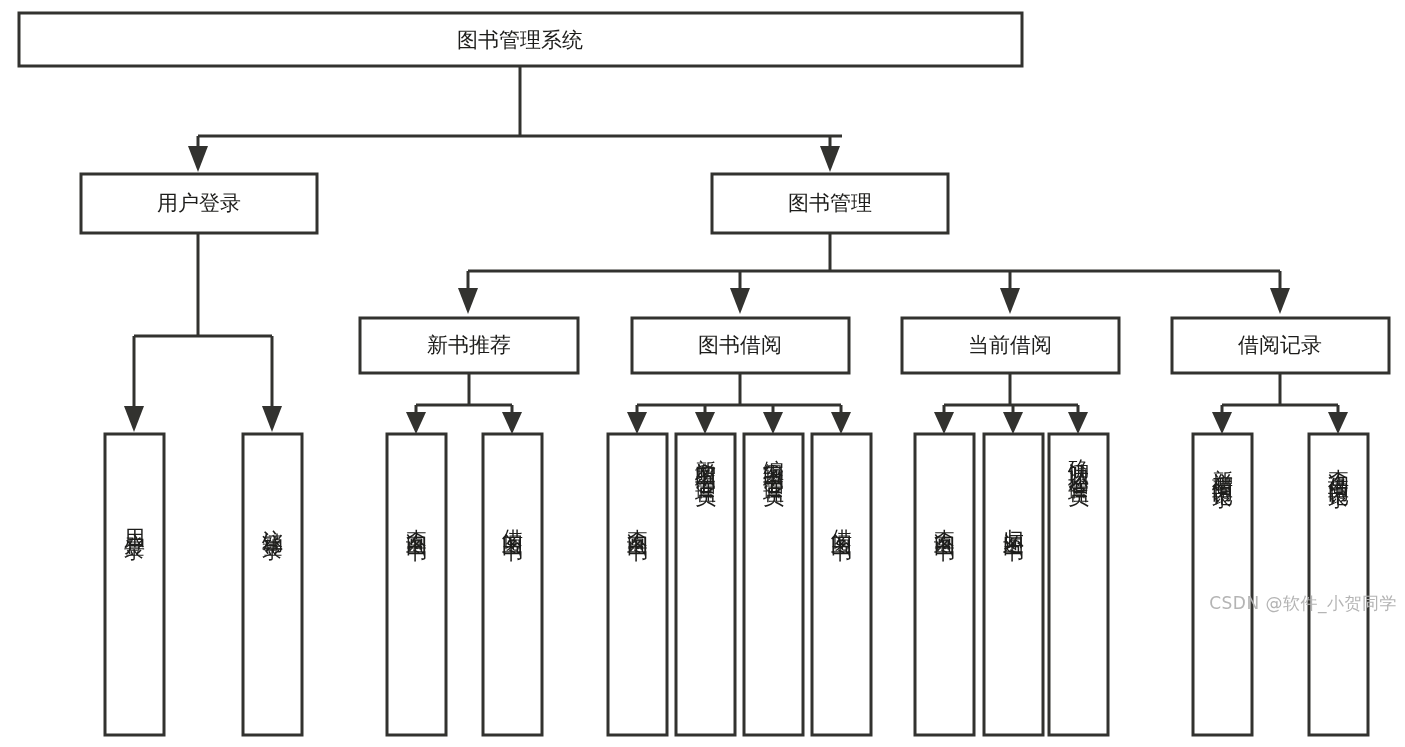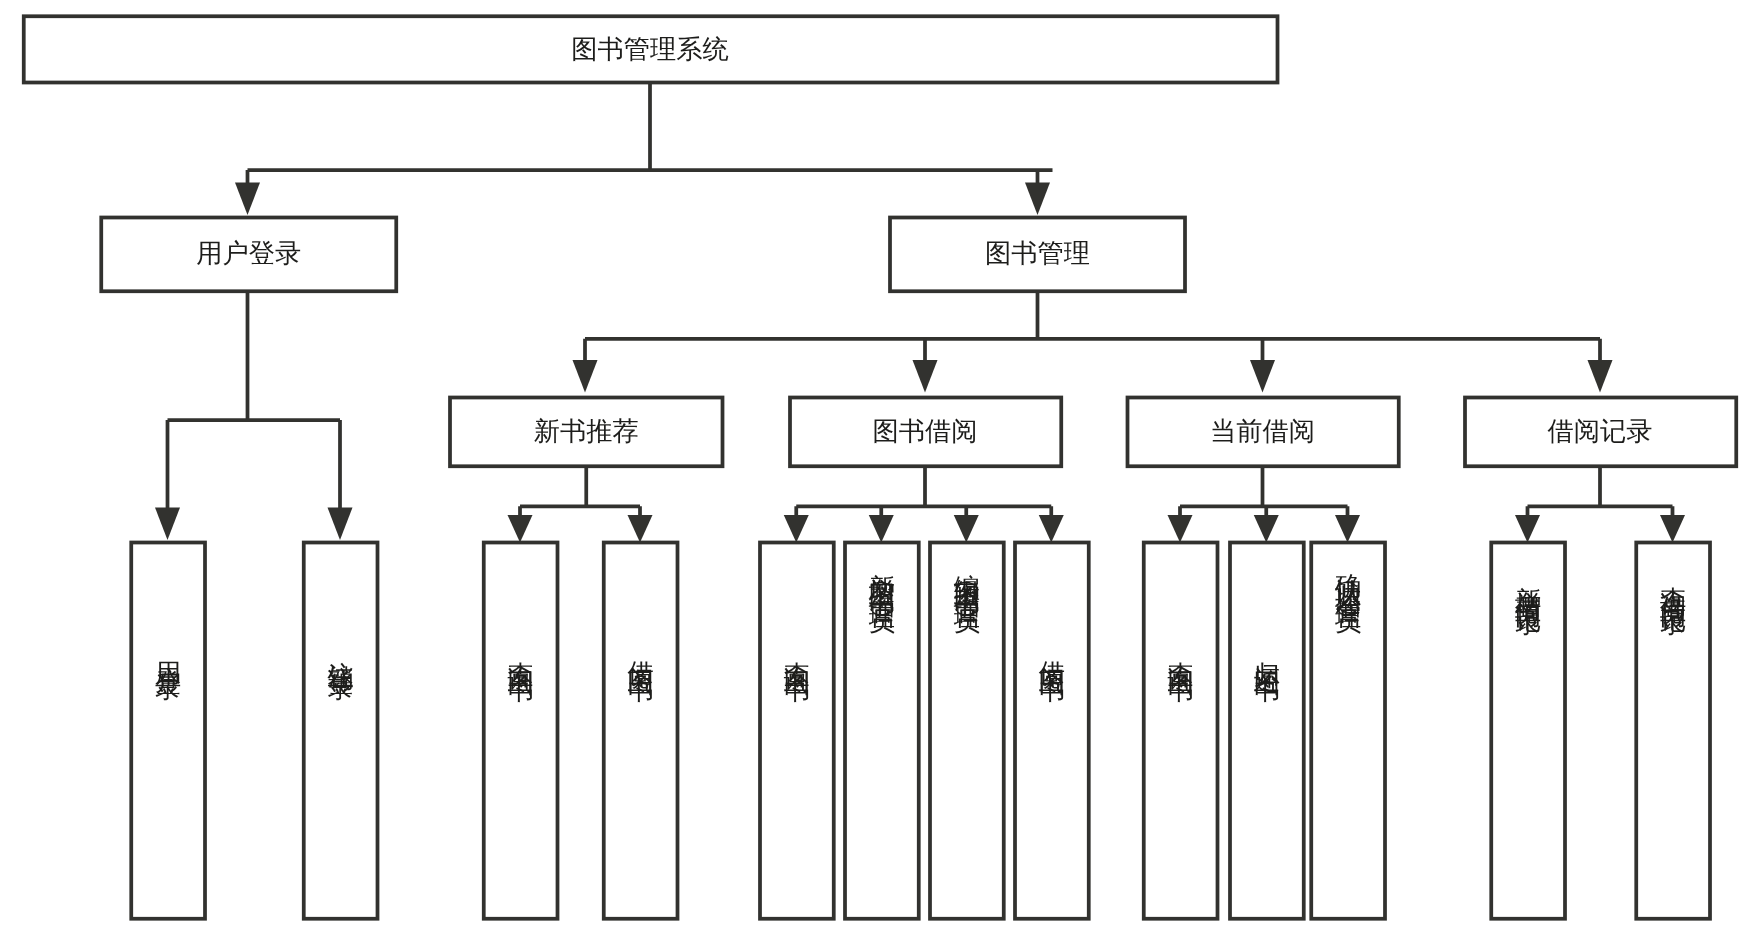--- a/index.html
+++ b/index.html
@@ -217,14 +217,15 @@
   <span class="node-label-v" style="left:773px; top:442px;">编辑图书（管理员）</span>
   <span class="node-label-v" style="left:841px; top:512px;">借阅图书</span>
 
   <span class="node-label-v" style="left:944px; top:512px;">查询图书</span>
   <span class="node-label-v" style="left:1013px; top:512px;">归还图书</span>
   <span class="node-label-v" style="left:1078px; top:442px;">确认归还（管理员）</span>
 
   <span class="node-label-v" style="left:1222px; top:452px;">新增借阅记录</span>
   <span class="node-label-v" style="left:1338px; top:452px;">查询借阅记录</span>
 
+  <div class="watermark">CSDN @软件_小贺同学</div>
 
 </div>
 
 </body></html>

